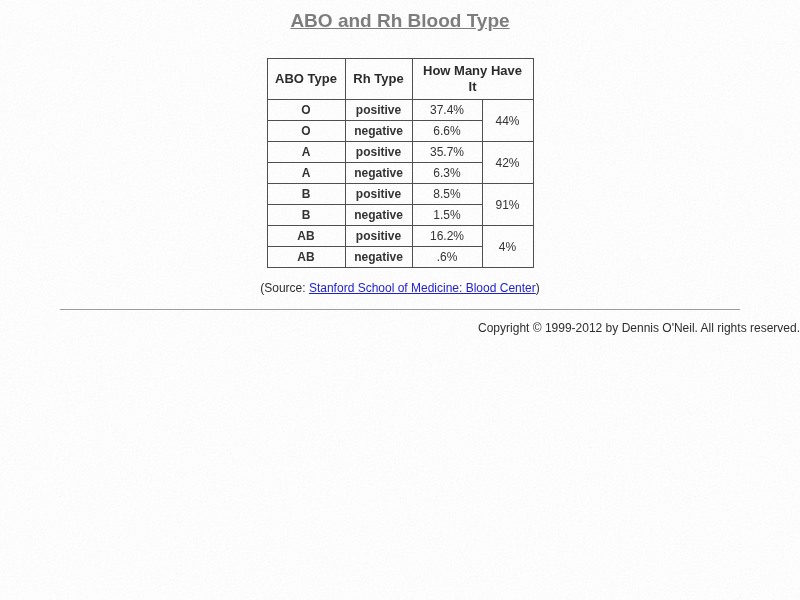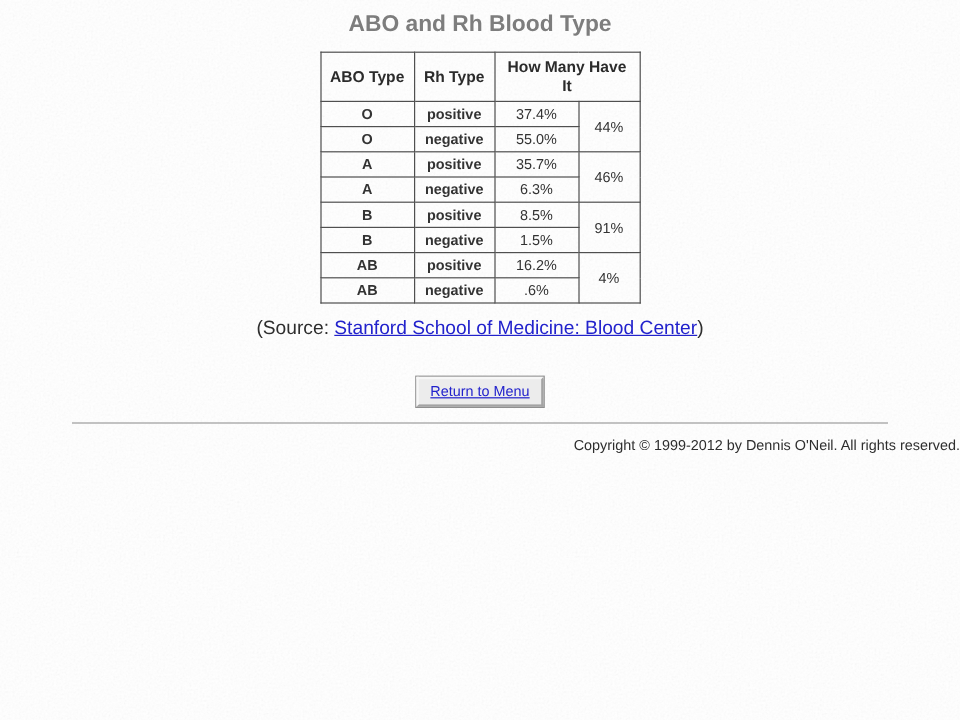--- a/index.html
+++ b/index.html
@@ -24,24 +24,25 @@
     z-index: 1;
     width: 800px;
     text-align: center;
   }
   .title {
     margin: 9px 0 0 0;
     font-size: 19px;
     line-height: 24px;
     font-weight: bold;
     color: #7d7d7d;
+    text-decoration: underline;
   }
   .blood-table {
     border-collapse: collapse;
-    margin: 10px auto 0 auto;
+    margin: 25px auto 0 auto;
   }
   .blood-table th, .blood-table td {
     border: 1px solid #4f4f4f;
     text-align: center;
     vertical-align: middle;
   }
   .blood-table th {
     font-size: 13px;
     font-weight: bold;
     color: #2b2b2b;
@@ -55,21 +56,21 @@
     line-height: 16px;
     height: 21px;
   }
   .blood-table td.b { font-weight: bold; }
   .col-abo   { width: 78px; }
   .col-rh    { width: 67px; }
   .col-pct   { width: 70px; }
   .col-total { width: 51px; }
   .source {
     margin: 13px 0 0 0;
-    font-size: 16px;
+    font-size: 12px;
     color: #2e2e2e;
     line-height: 15px;
   }
   a.text-link {
     color: #2222cc;
     text-decoration: underline;
     cursor: pointer;
   }
   .btn-row { margin-top: 33px; }
   .menu-btn {
@@ -136,27 +137,27 @@
     </tr>
     <tr>
       <td class="b">O</td>
       <td class="b">positive</td>
       <td>37.4%</td>
       <td rowspan="2">44%</td>
     </tr>
     <tr>
       <td class="b">O</td>
       <td class="b">negative</td>
-      <td>55.0%</td>
+      <td>6.6%</td>
     </tr>
     <tr>
       <td class="b">A</td>
       <td class="b">positive</td>
       <td>35.7%</td>
-      <td rowspan="2">46%</td>
+      <td rowspan="2">42%</td>
     </tr>
     <tr>
       <td class="b">A</td>
       <td class="b">negative</td>
       <td>6.3%</td>
     </tr>
     <tr>
       <td class="b">B</td>
       <td class="b">positive</td>
       <td>8.5%</td>
@@ -176,21 +177,18 @@
     <tr>
       <td class="b">AB</td>
       <td class="b">negative</td>
       <td>.6%</td>
     </tr>
   </tbody>
     </table>
 
   <p class="source"><span>(Source: </span><a class="text-link" href="#">Stanford School of Medicine: Blood Center</a><span>)</span></p>
 
-  <div class="btn-row">
-    <button class="menu-btn" type="button"><span>Return to Menu</span></button>
-  </div>
 
   <hr class="rule">
 
   <p class="copyright">Copyright © 1999-2012 by Dennis O'Neil. All rights reserved.</p>
 
 </div>
 
 </body></html>

